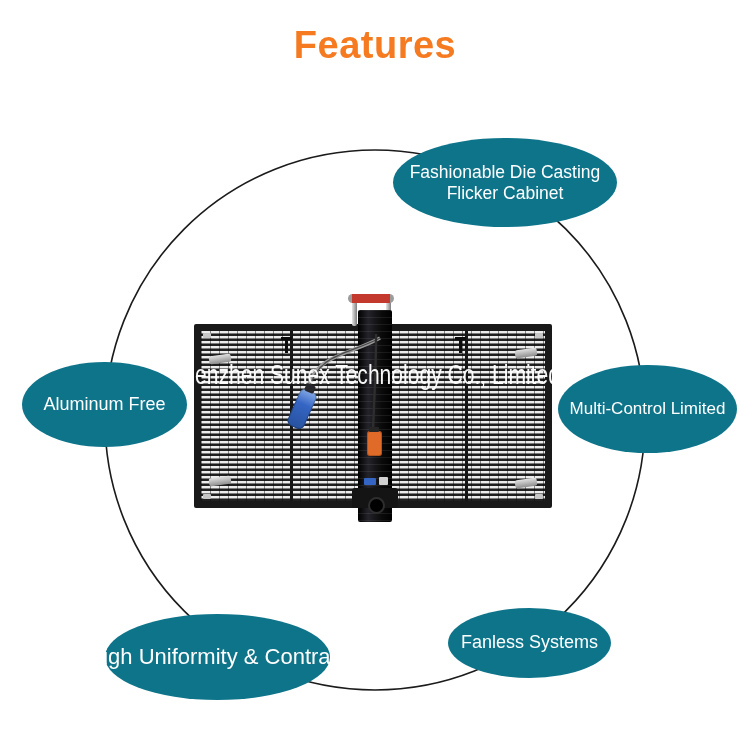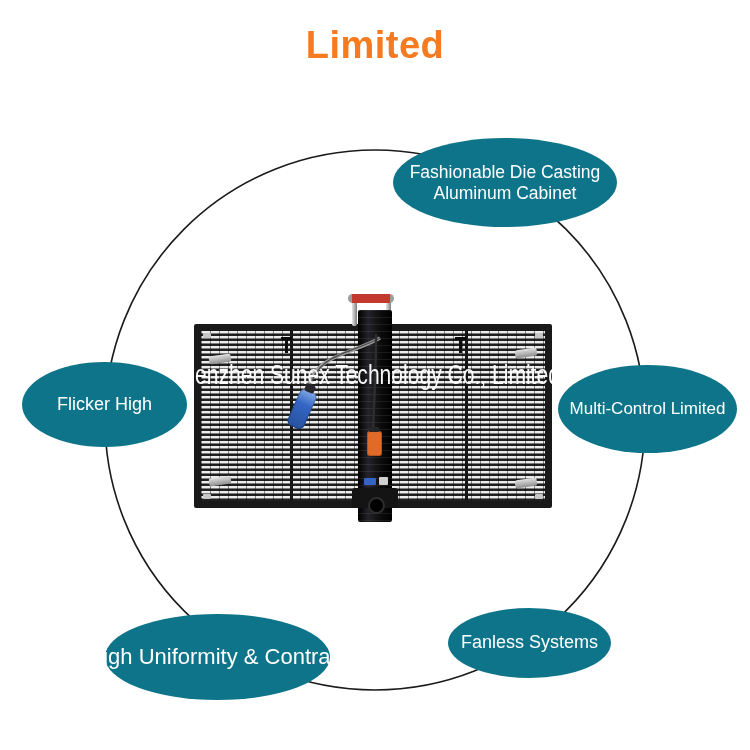--- a/index.html
+++ b/index.html
@@ -90,31 +90,31 @@
     position:absolute;left:195px;top:360px;z-index:30;white-space:nowrap;
     font-size:27px;color:var(--c-watermark,#ffffff);opacity:.97;
     transform:scaleX(.78);transform-origin:left center;letter-spacing:0;
   }
 </style>
 </head>
 <body>
 
 <div class="stage">
 
-  <div class="page-title">Limited</div>
+  <div class="page-title">Features</div>
 
   <svg class="circle-svg" width="750" height="750" viewBox="0 0 750 750" aria-hidden="true">
     <circle cx="375" cy="420" r="270" fill="none" stroke="var(--c-line,#1b1b1b)" stroke-width="1.6"></circle>
   </svg>
 
   <div class="ellipse e-die-casting">
-    <span>Fashionable Die Casting Aluminum Cabinet</span>
+    <span>Fashionable Die Casting Flicker Cabinet</span>
   </div>
   <div class="ellipse e-flicker-free">
-    <span>Flicker High</span>
+    <span>Aluminum Free</span>
   </div>
   <div class="ellipse e-multi-control">
     <span>Multi-Control Limited</span>
   </div>
   <div class="ellipse e-uniformity">
     <span>High Uniformity &amp; Contrast</span>
   </div>
   <div class="ellipse e-fanless">
     <span>Fanless Systems</span>
   </div>

